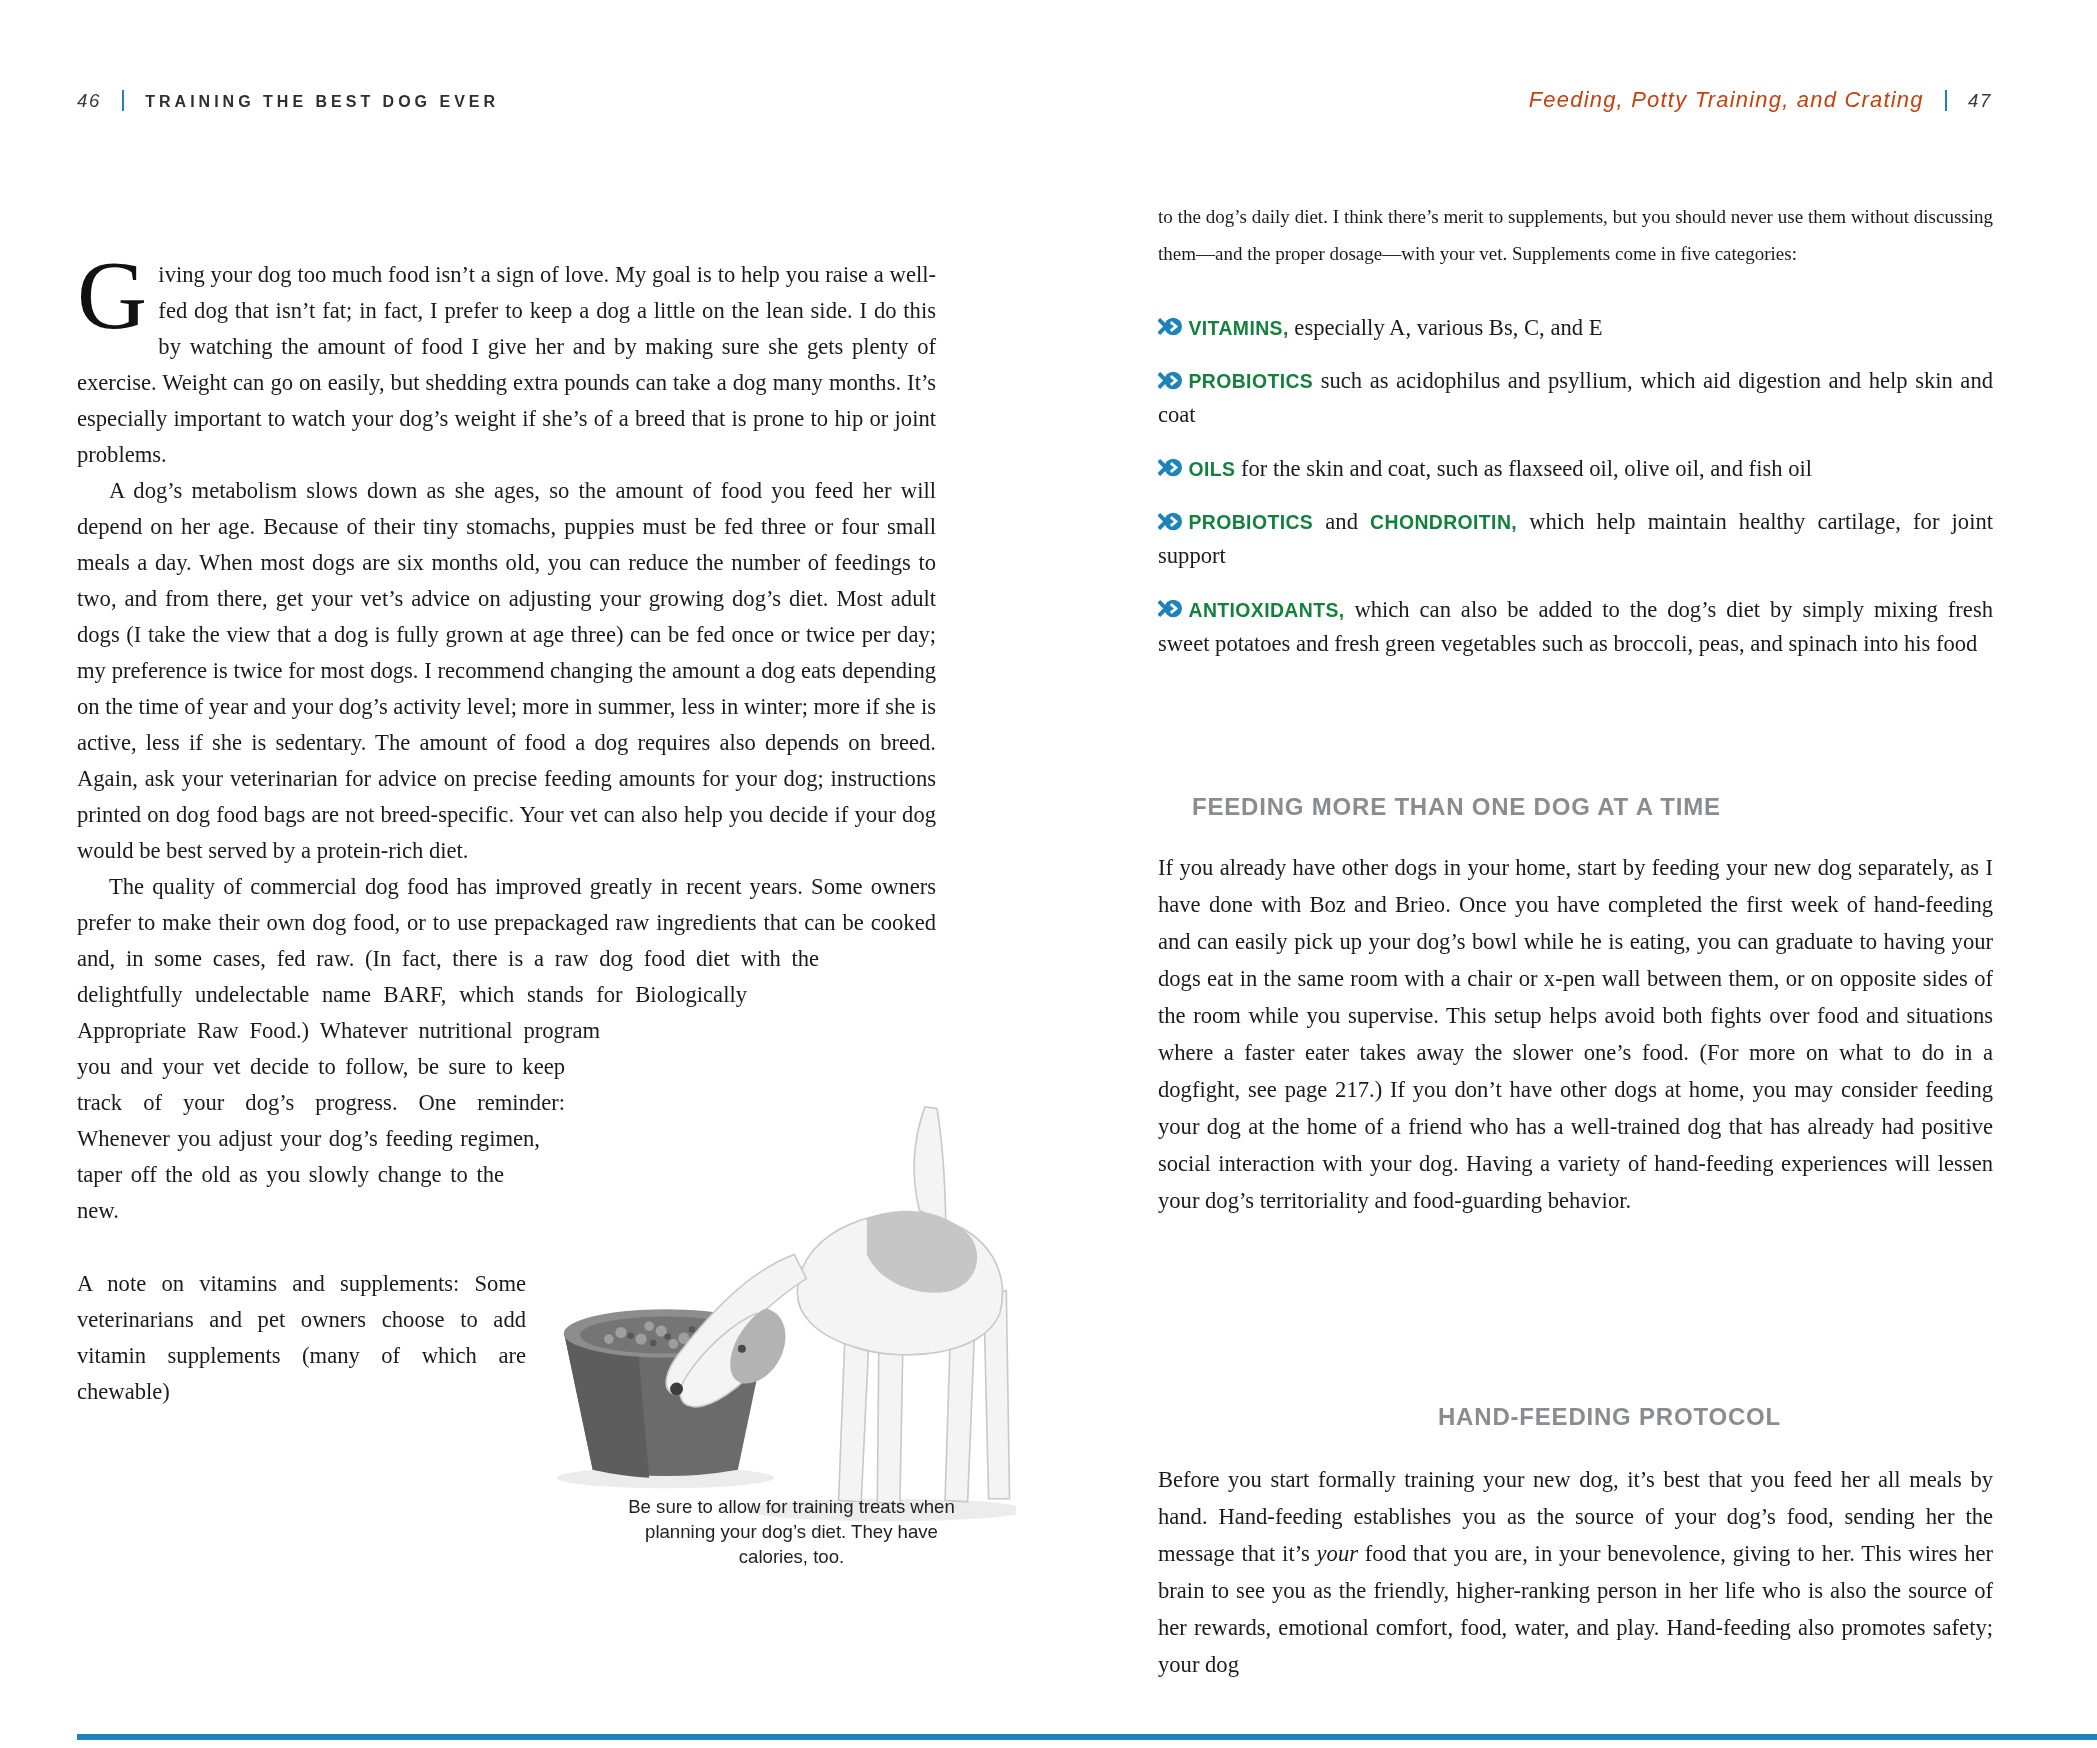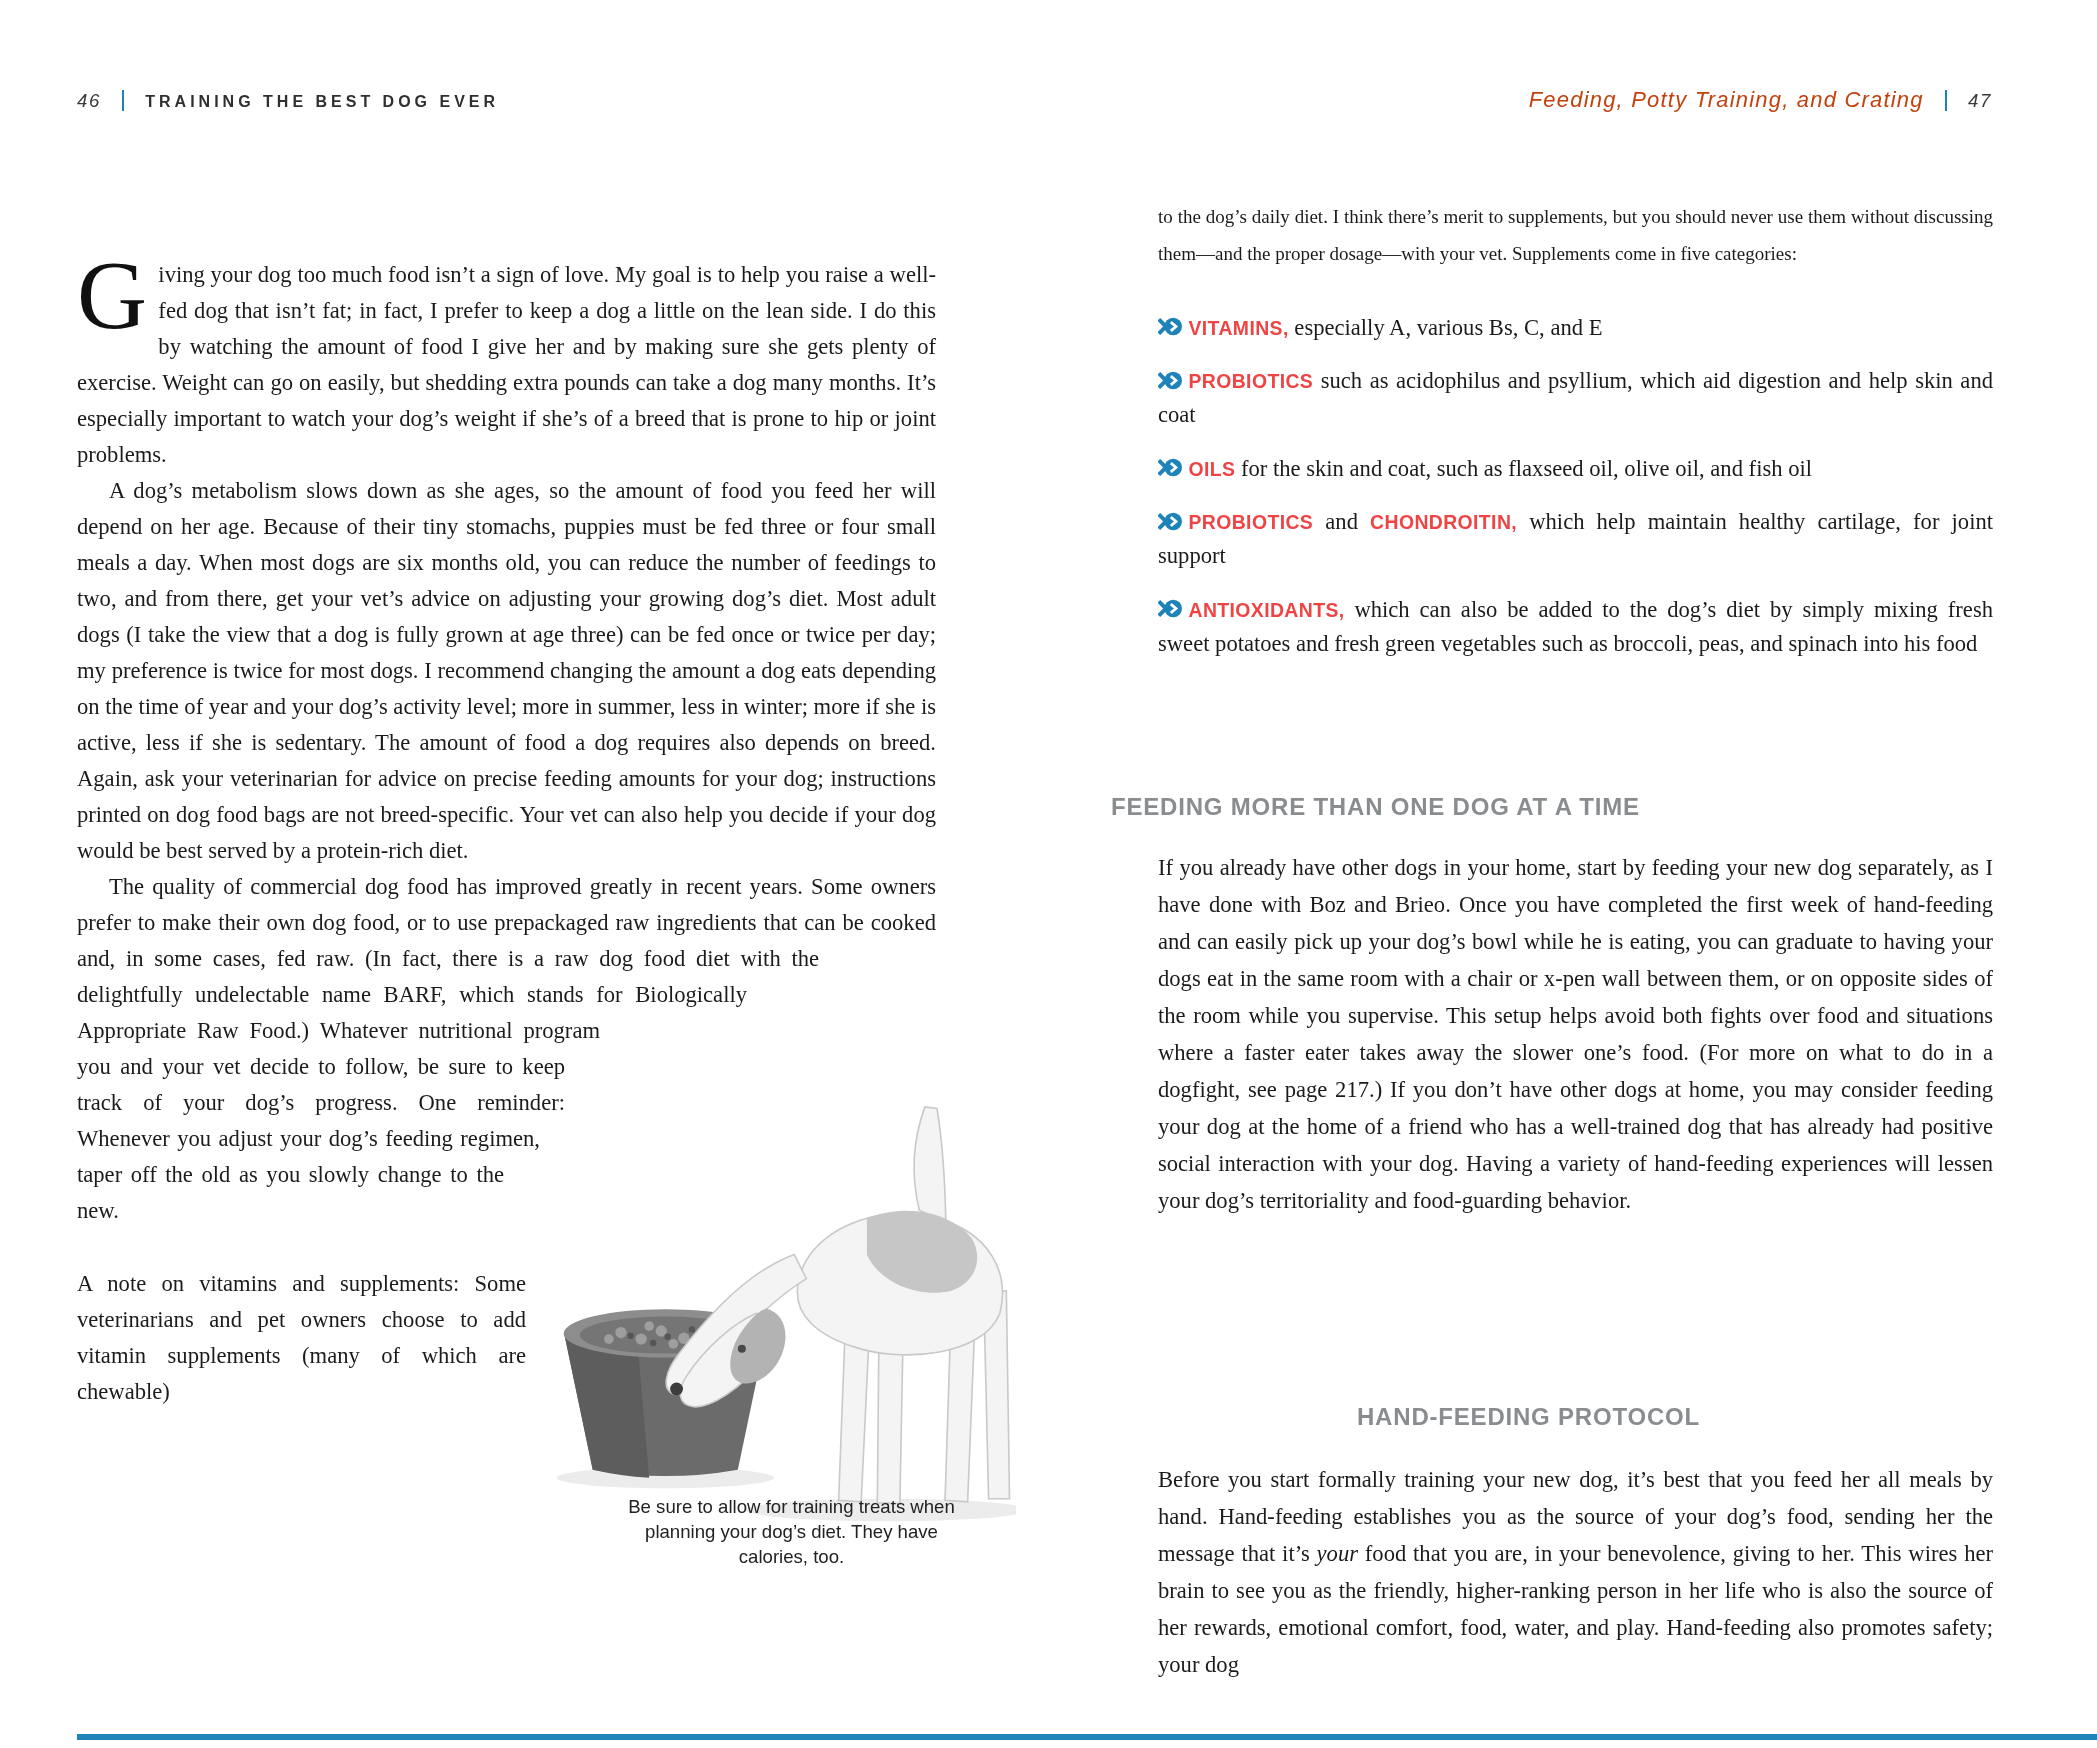--- a/index.html
+++ b/index.html
@@ -69,25 +69,25 @@
     position:absolute;left:1158px;top:311px;width:835px;
     font-size:22.6px;line-height:34px;text-align:justify;
   }
   .r-bullets p{margin:0 0 19.4px 0;}
   .bullet-icon{
     display:inline-block;width:24px;height:21px;
     margin-right:6.5px;vertical-align:-2.4px;
   }
   .blabel{
     font-family:"Liberation Sans", sans-serif;
-    font-weight:bold;color:#ef4444;
+    font-weight:bold;color:#15803d;
     font-size:19.4px;letter-spacing:0.4px;
   }
   .sec-head{
-    position:absolute;left:1111px;width:835px;
+    position:absolute;left:1192px;width:835px;
     font-family:"Liberation Sans", sans-serif;
     font-weight:bold;font-size:24px;letter-spacing:0.8px;color:#8a8d90;
     white-space:nowrap;
   }
   .sec-head.h1{top:773px;}
   .sec-head.h2{top:1383px;text-align:center;}
   .sec-body{
     position:absolute;left:1158px;width:835px;
     font-size:22.6px;line-height:37px;text-align:justify;
   }

